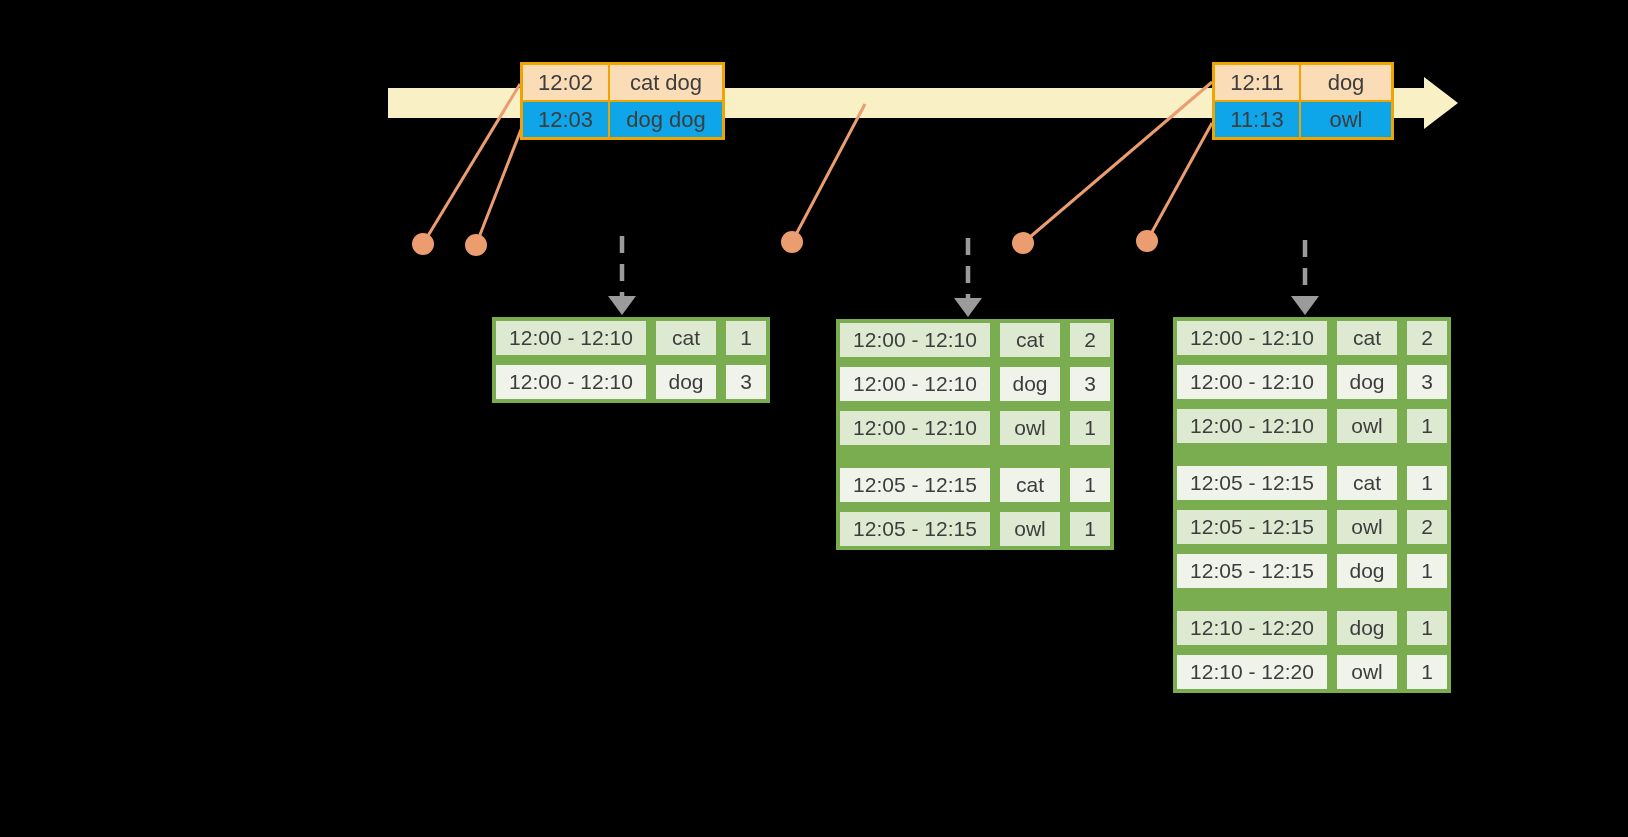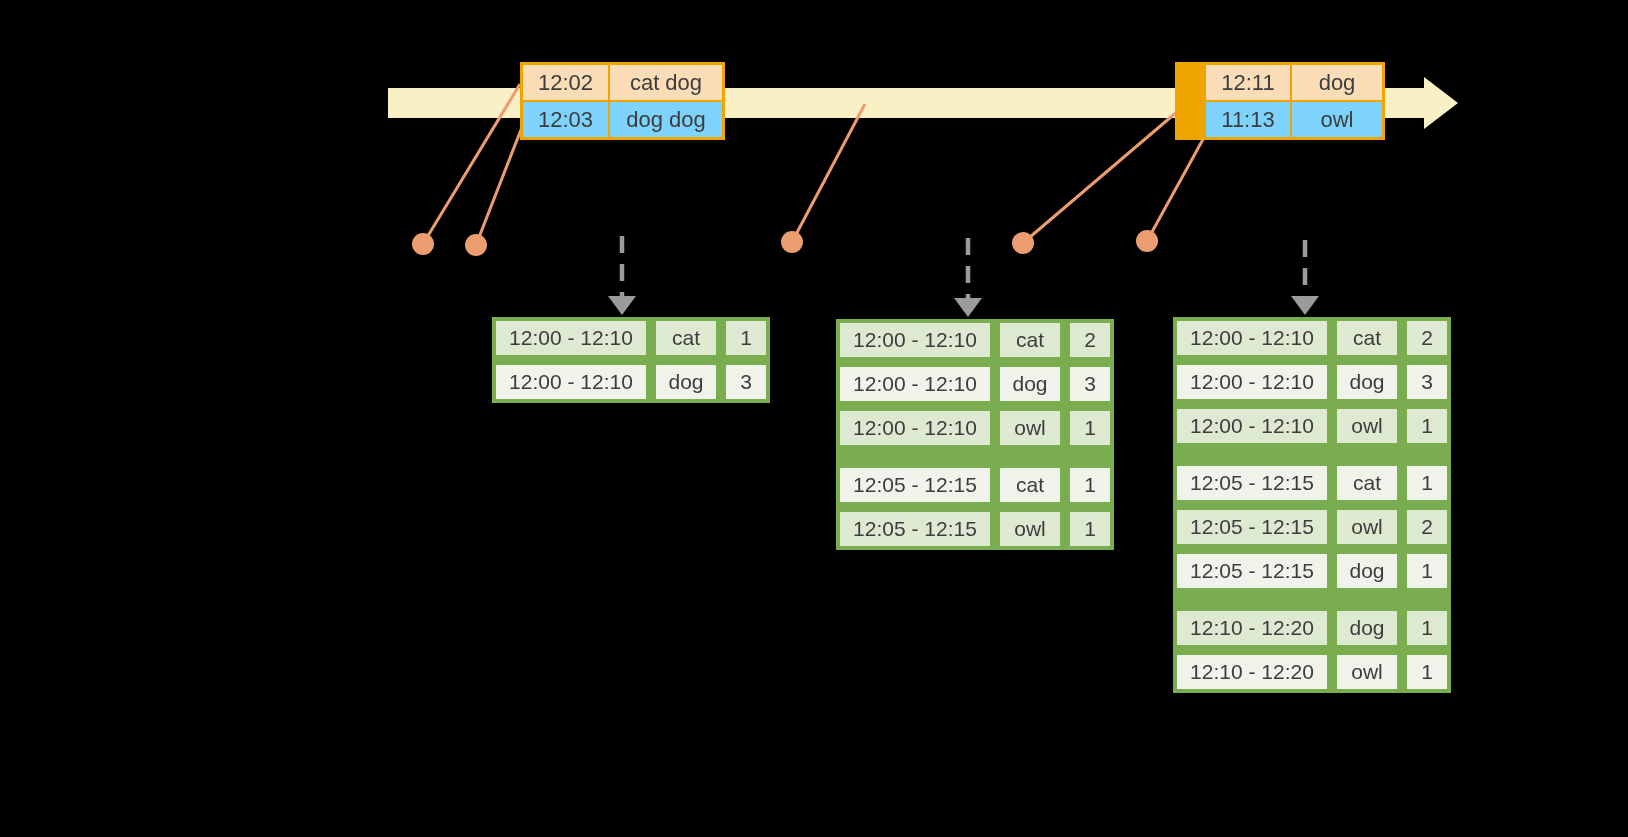--- a/index.html
+++ b/index.html
@@ -23,25 +23,25 @@
   }
   .itable .cell {
     height: 35px;
     display: flex;
     align-items: center;
     justify-content: center;
     font-size: 22px;
     color: #3D3D3D;
   }
   .itable .cell.dark  { background: #FADCB6; }
-  .itable .cell.light { background: #7dd3fc; }
+  .itable .cell.light { background: #0ea5e9; }
   #input-table-2 .cell.dark { background: #FCE3C6; }
   #input-table-1 { left: 520px; top: 62px;  grid-template-columns: 85px 112px; }
   #input-table-2 { left: 864px; top: 81px;  grid-template-columns: 83px 77px; }
-  #input-table-3 { left: 1175px; top: 62px; grid-template-columns: 84px 90px; padding-left: 28px; }
+  #input-table-3 { left: 1212px; top: 62px; grid-template-columns: 84px 90px; }
 
   
   .rtable {
     position: absolute;
     display: grid;
     grid-template-columns: 150px 60px 40px;
     gap: 10px;
     background: #7AAD4F;
     border: 4px solid #7AAD4F;
   }

